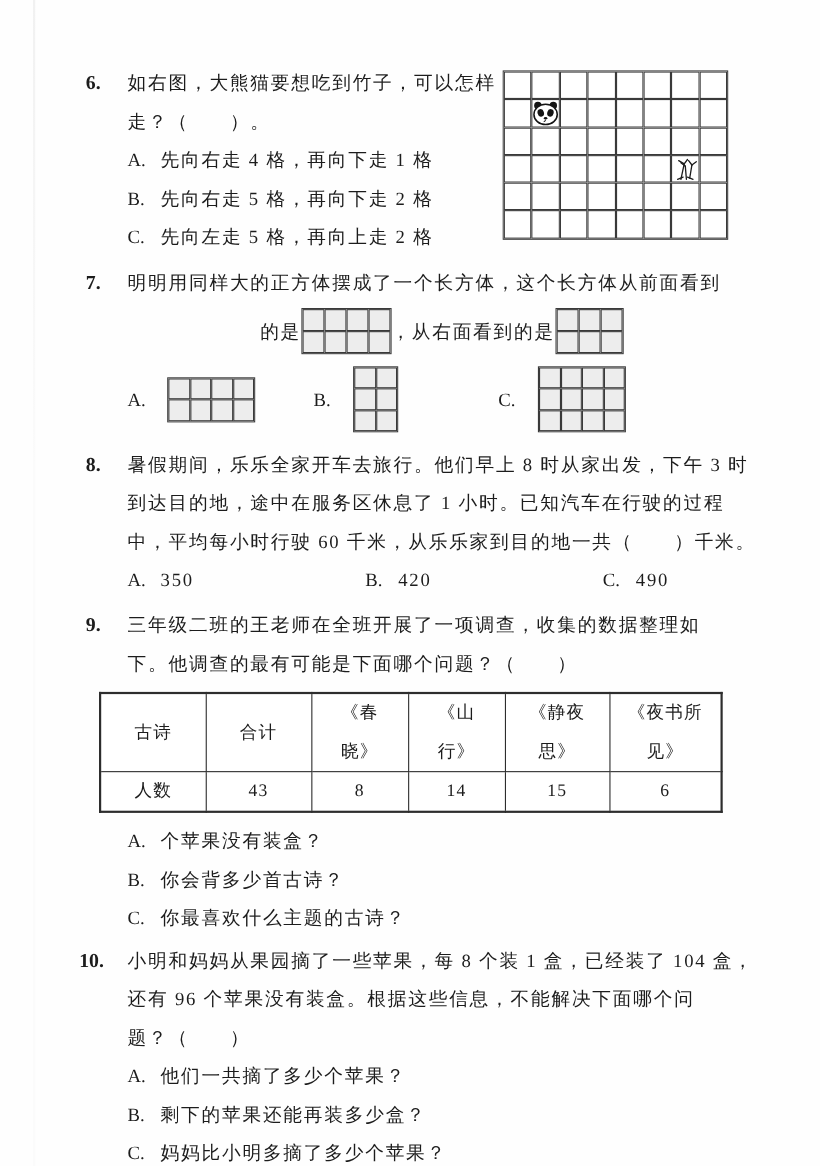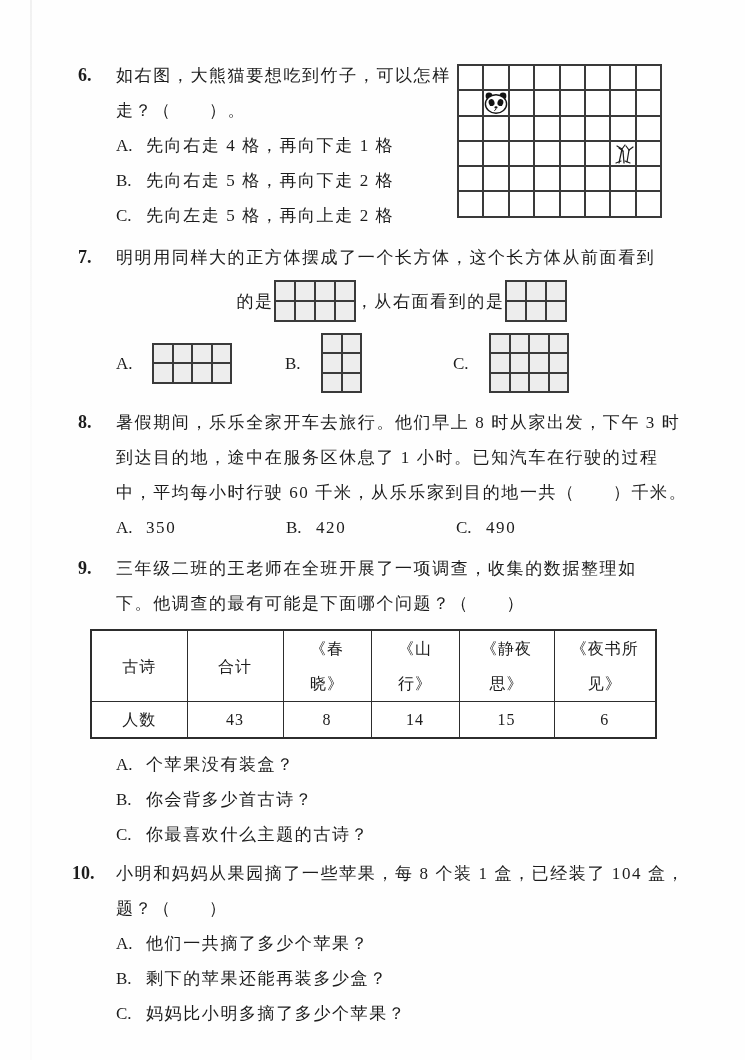--- a/index.html
+++ b/index.html
@@ -82,21 +82,21 @@
     display: flex;
     align-items: center;
     margin-top: 8px;
     min-height: 64px;
   }
   .q7opt { display: flex; align-items: center; }
   .q7opt .optlabel { margin-right: 6px; }
   .q7opt-a { width: 169px; }
   .q7opt-b { width: 168px; }
 
-  .num-opts { display: flex; }
+  .num-opts { display: flex; gap: 46px; }
   .num-opt { width: 170px; white-space: nowrap; }
 
   .poll-table {
     border-collapse: collapse;
     table-layout: fixed;
     width: 565px;
     margin: 8px 0 8px -26px;
     font-size: 16px;
   }
   .poll-table td {
@@ -344,20 +344,21 @@
       <div class="opt">
         <span class="optlabel">C.</span><span>你最喜欢什么主题的古诗？</span>
       </div>
     </div>
   </section>
 
   <section class="question" style="margin-bottom:0; padding-left:72px;">
     <span class="qnum" style="width:44px;">10.</span>
     <div class="qbody">
       <div class="qline">小明和妈妈从果园摘了一些苹果，每 8 个装 1 盒，已经装了 104 盒，</div>
+      <div class="qline">还有 96 个苹果没有装盒。根据这些信息，不能解决下面哪个问</div>
       <div class="qline">题？（　　）</div>
       <div class="opt">
         <span class="optlabel">A.</span><span>他们一共摘了多少个苹果？</span>
       </div>
       <div class="opt">
         <span class="optlabel">B.</span><span>剩下的苹果还能再装多少盒？</span>
       </div>
       <div class="opt">
         <span class="optlabel">C.</span><span>妈妈比小明多摘了多少个苹果？</span>
       </div>

